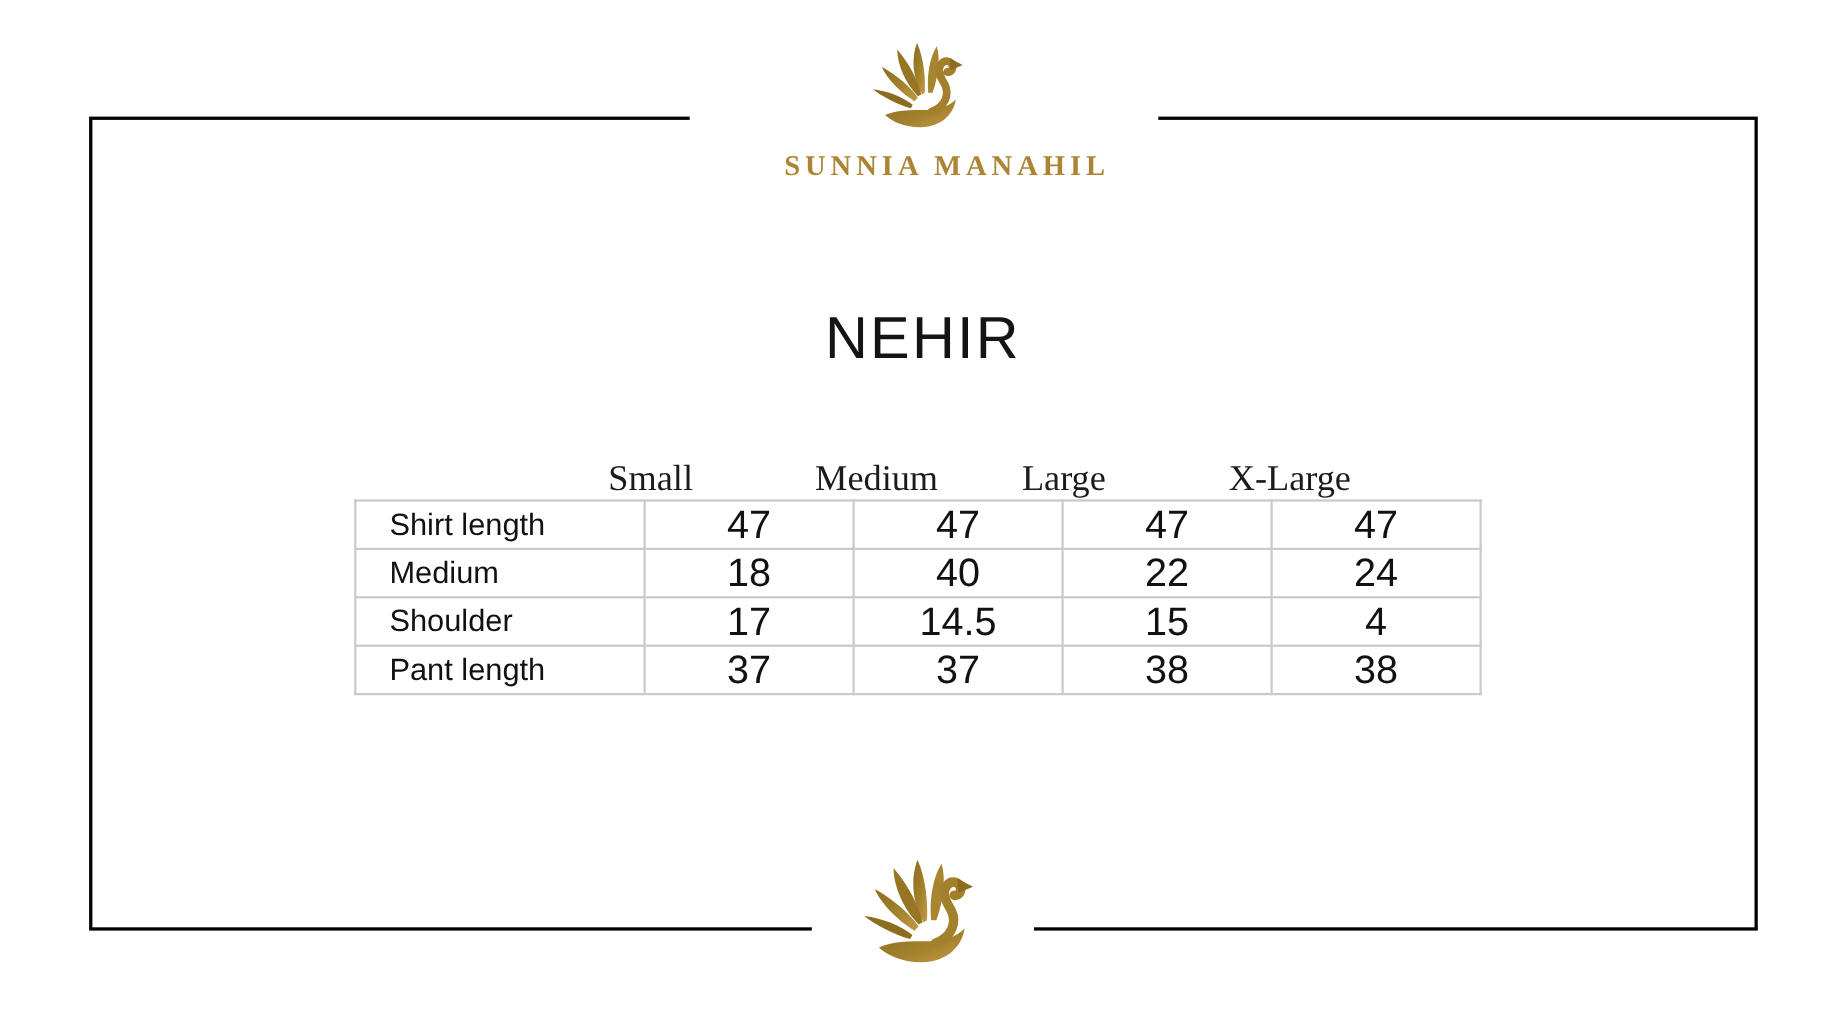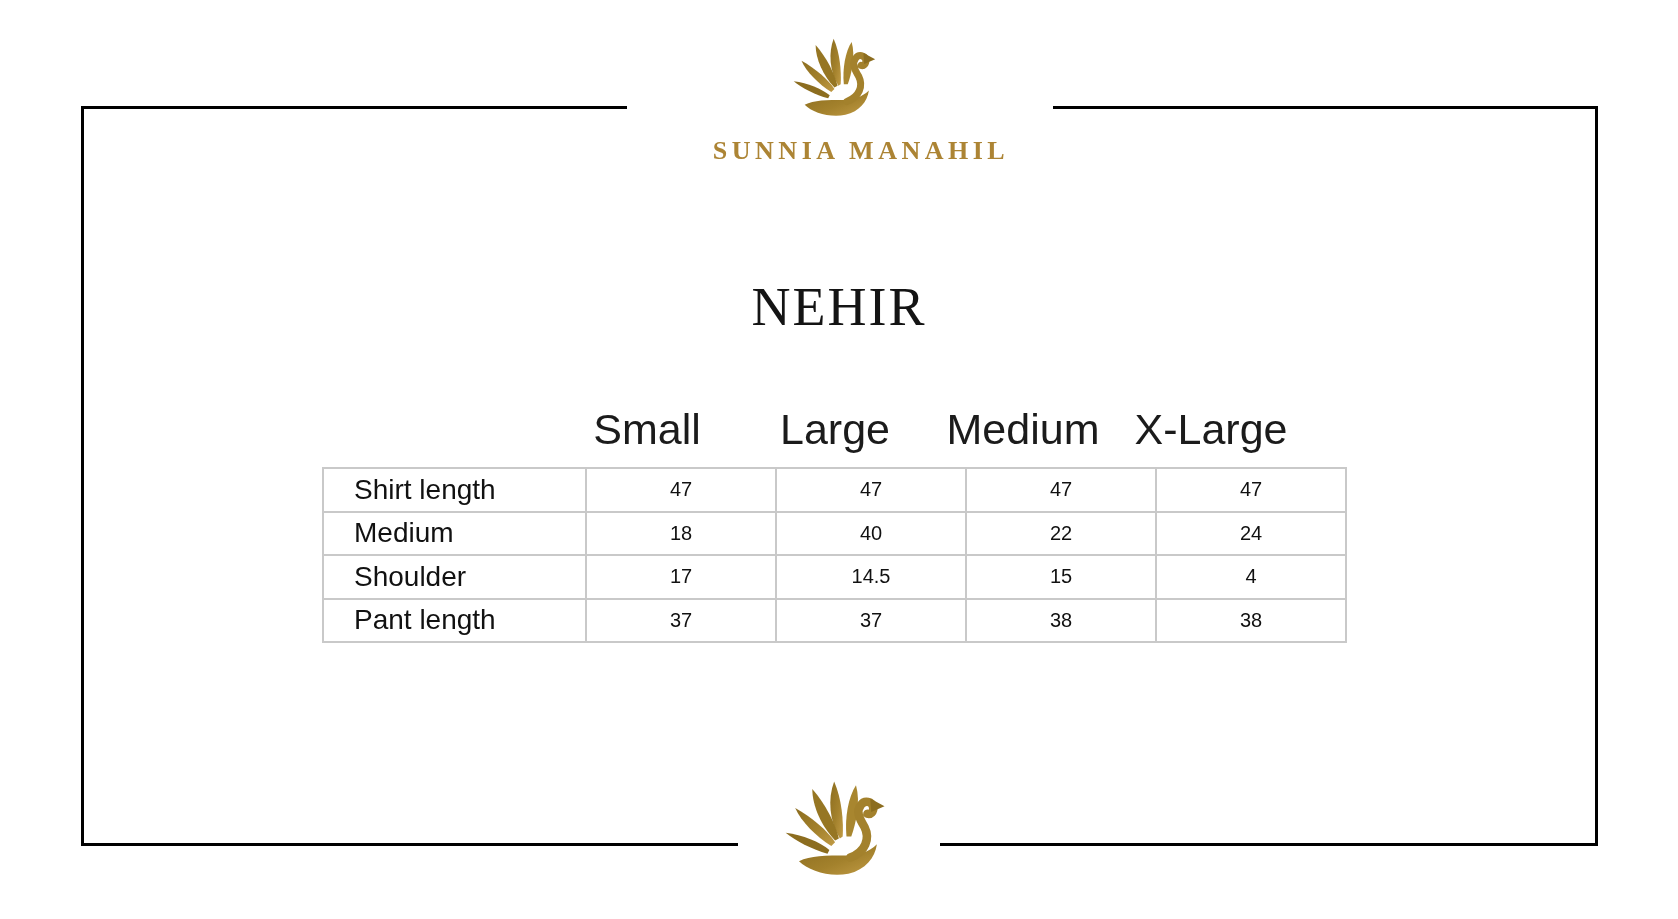--- a/index.html
+++ b/index.html
@@ -34,55 +34,54 @@
     font-weight: bold;
     font-size: 26px;
     letter-spacing: 4.5px;
     color: #ac8434;
     padding-left: 44px;
   }
   .product-title {
     position: absolute;
     left: 0; right: 0; top: 276px;
     text-align: center;
-    font-family: Liberation Serif, serif;
+    font-family: Liberation Sans, sans-serif;
     font-weight: normal;
     font-size: 54px;
     letter-spacing: 2px;
     color: #141414;
   }
 
   .size-header {
     position: absolute;
     left: 322px; top: 398px;
     width: 983px; height: 62px;
     display: grid;
     grid-template-columns: 231px 188px 188px 188px 188px;
     align-items: end;
   }
   .size-header .col {
-    text-align: center;
-    font-family: Liberation Sans, sans-serif;
-    font-size: 43px;
+    font-family: Liberation Serif, serif;
+    font-size: 33px;
     color: #1b1b1b;
     padding-bottom: 6px;
   }
 
   table.size-table {
     position: absolute;
-    left: 322px; top: 467px;
+    left: 322px; top: 454px;
     border-collapse: collapse;
     table-layout: fixed;
     width: 983px;
     background: #ffffff;
   }
   table.size-table td {
     border: 2px solid #c9c9c9;
     height: 41.5px;
-    font-size: 20px;
+    font-size: 36px;
     color: #111111;
     text-align: center;
     padding: 0;
     overflow: hidden;
     white-space: nowrap;
   }
   table.size-table td.row-label {
     width: 231px;
     text-align: left;
     padding-left: 30px;
@@ -127,22 +126,22 @@
     <use href="#swan-symbol"></use>
   </svg>
 
   <div class="brand-name">SUNNIA MANAHIL</div>
 
   <div class="product-title">NEHIR</div>
 
   <div class="size-header">
     <div class="col"></div>
     <div class="col">Small</div>
+    <div class="col">Medium</div>
     <div class="col">Large</div>
-    <div class="col">Medium</div>
     <div class="col">X-Large</div>
   </div>
 
   <table class="size-table">
     <tbody>
       <tr>
         <td class="row-label">Shirt length</td>
         <td class="val">47</td>
         <td class="val">47</td>
         <td class="val">47</td>

